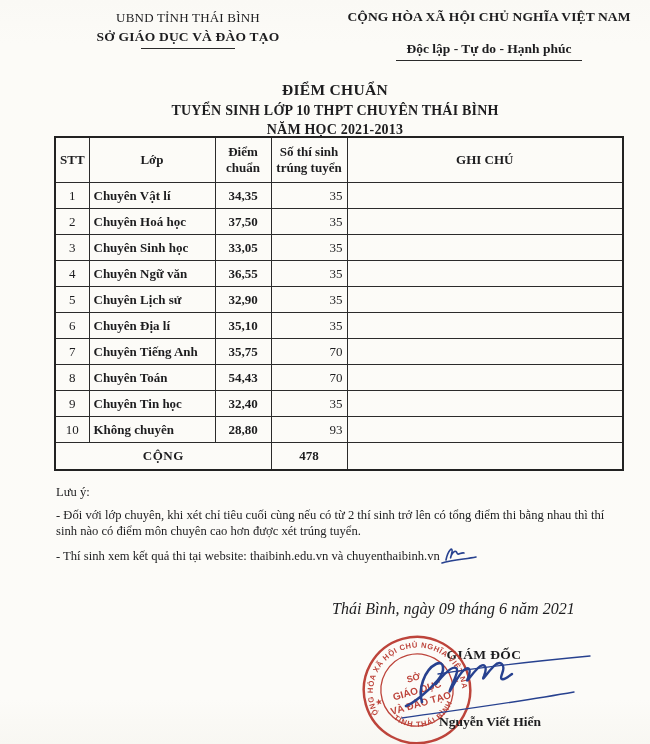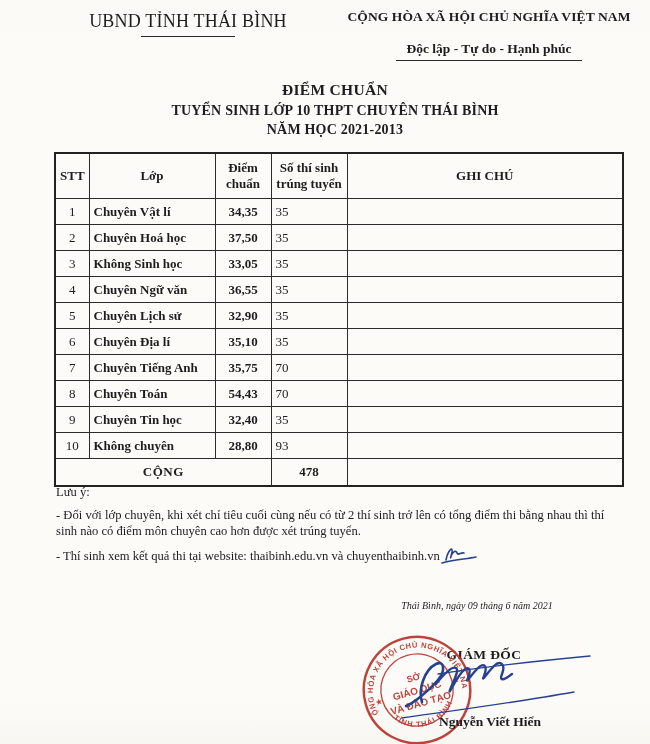--- a/index.html
+++ b/index.html
@@ -9,74 +9,75 @@
     font-family:"Liberation Serif","DejaVu Serif",serif;
     color:#1d1d1f;
     overflow:hidden;
   }
   .page{
     position:relative;width:650px;height:744px;
     background:linear-gradient(180deg,#faf9f5 0%,#fcfbf7 6%,#fcfbf8 94%,#f8f7f2 100%);
   }
   
   .hdr-left{position:absolute;top:10px;left:46px;width:284px;text-align:center;line-height:1.3;}
-  .hdr-left .l1{font-size:18px;letter-spacing:.2px;}
+  .hdr-left .l1{font-size:13px;letter-spacing:.2px;}
   .hdr-left .l2{font-size:13.5px;font-weight:bold;margin-top:1px;letter-spacing:.2px;}
   .hdr-left .rule{width:94px;border-top:1.4px solid #2a2a2a;margin:3px auto 0;}
   .hdr-right{position:absolute;top:8px;left:336px;width:306px;text-align:center;line-height:1.35;}
   .hdr-right .l1{font-size:13.5px;font-weight:bold;letter-spacing:.1px;}
   .hdr-right .l2{font-size:13.5px;font-weight:bold;margin-top:14px;}
   .hdr-right .rule{width:186px;border-top:1.4px solid #2a2a2a;margin:2px auto 0;}
   
   .title{position:absolute;top:80px;left:30px;width:610px;text-align:center;line-height:1.32;}
   .title .t1{font-size:15.5px;font-weight:bold;letter-spacing:.3px;}
   .title .t2{font-size:14px;font-weight:bold;margin-top:2px;letter-spacing:.2px;}
   .title .t3{font-size:14px;font-weight:bold;letter-spacing:.2px;}
   
   table.score{
-    position:absolute;top:152px;left:54px;width:568px;
+    position:absolute;top:136px;left:54px;width:568px;
     border-collapse:collapse;table-layout:fixed;
     font-size:13px;
   }
   table.score th,table.score td{
     border:1px solid #2b2b2b;
     padding:1px 4px;
     overflow:hidden;
   }
   table.score{border:2px solid #222;}
   table.score thead th{height:42px;font-weight:bold;text-align:center;line-height:1.25;font-size:13px;}
   table.score tbody td{height:23px;}
   td.c-stt{text-align:center;}
   td.c-lop{text-align:left;font-weight:bold;padding-left:6px;}
   td.c-diem{text-align:center;font-weight:bold;margin-left:48px;}
-  td.c-so{text-align:left;}
+  td.c-so{text-align:right;}
   td.c-ghichu{}
   tr.total-row td{height:24px;}
   td.c-total-label{text-align:center;font-weight:bold;letter-spacing:.5px;}
   td.c-total-so{text-align:center;font-weight:bold;margin-top:30px;}
   
   .notes{position:absolute;top:484px;left:56px;width:560px;font-size:12.6px;line-height:16px;}
   .notes .luuy{margin:0 0 7px 0;}
   .notes p{margin:0 0 5px 0;}
   .notes .web-line{display:flex;align-items:flex-end;}
   .initial-mark{flex:0 0 auto;margin-bottom:-2px;}
   
-  .date-line{position:absolute;top:600px;left:323px;width:308px;text-align:center;font-style:italic;font-size:10px;}
+  .date-line{position:absolute;top:600px;left:332px;width:308px;text-align:left;font-style:italic;font-size:16px;}
   .director-title{position:absolute;top:620px;left:330px;width:308px;text-align:center;font-weight:bold;font-size:13.5px;letter-spacing:.4px;margin-top:27px;}
   .seal{position:absolute;top:633px;left:360px;width:114px;height:114px;transform:rotate(-16deg);opacity:.92;}
   .signature{position:absolute;top:640px;left:378px;width:230px;height:90px;}
   .signer-name{position:absolute;top:714px;left:380px;width:220px;text-align:center;font-weight:bold;font-size:13.5px;}
 </style>
 </head>
 <body>
 
 <div class="page">
 
   <div class="hdr-left">
     <div class="l1">UBND TỈNH THÁI BÌNH</div>
+    <div class="l2">SỞ GIÁO DỤC VÀ ĐÀO TẠO</div>
     <div class="rule"></div>
   </div>
   <div class="hdr-right">
     <div class="l1">CỘNG HÒA XÃ HỘI CHỦ NGHĨA VIỆT NAM</div>
     <div class="l2">Độc lập - Tự do - Hạnh phúc</div>
     <div class="rule"></div>
   </div>
 
   <div class="title">
     <div class="t1">ĐIỂM CHUẨN</div>
@@ -111,21 +112,21 @@
     </tr>
         <tr>
       <td class="c-stt">2</td>
       <td class="c-lop">Chuyên Hoá học</td>
       <td class="c-diem">37,50</td>
       <td class="c-so">35</td>
       <td class="c-ghichu"></td>
     </tr>
         <tr>
       <td class="c-stt">3</td>
-      <td class="c-lop">Không Sinh học</td>
+      <td class="c-lop">Chuyên Sinh học</td>
       <td class="c-diem">33,05</td>
       <td class="c-so">35</td>
       <td class="c-ghichu"></td>
     </tr>
         <tr>
       <td class="c-stt">4</td>
       <td class="c-lop">Chuyên Ngữ văn</td>
       <td class="c-diem">36,55</td>
       <td class="c-so">35</td>
       <td class="c-ghichu"></td>

